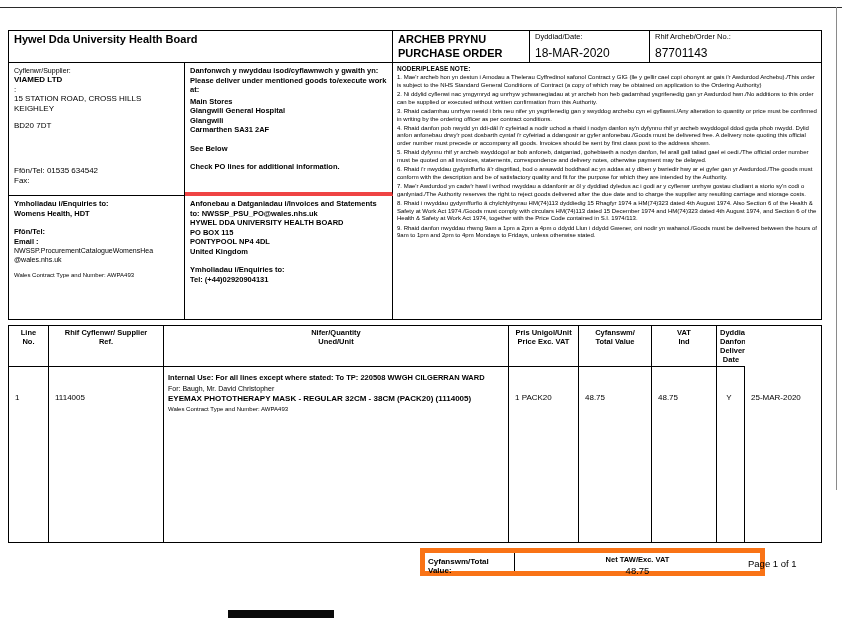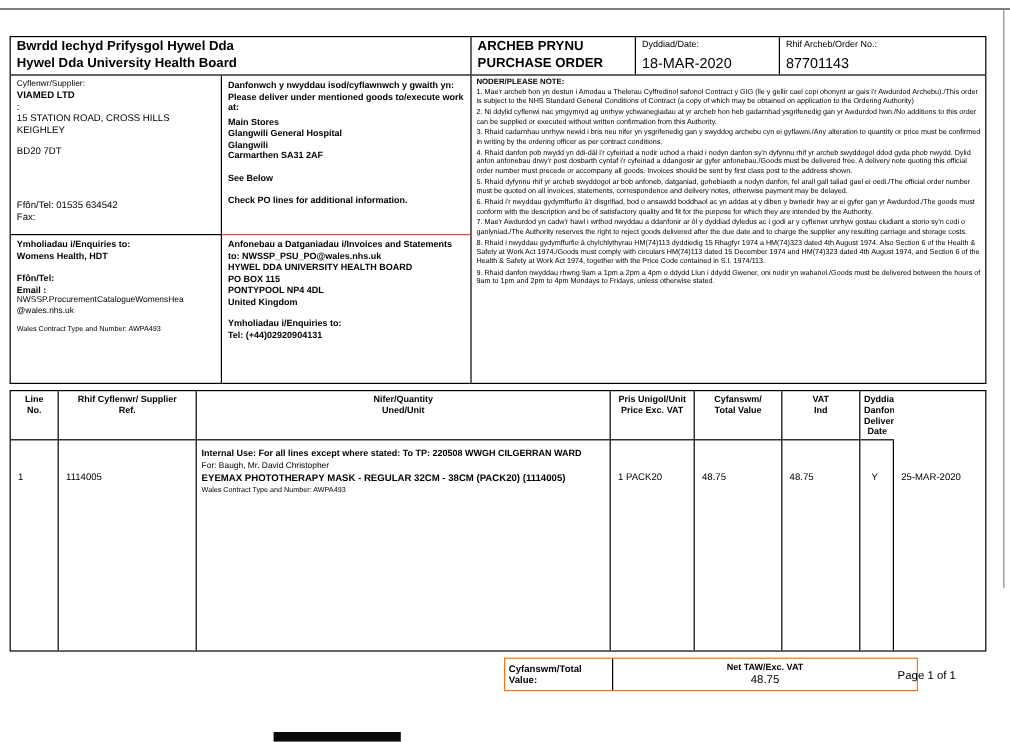--- a/index.html
+++ b/index.html
@@ -23,21 +23,21 @@
   .hdr > div:last-child { border-right:none; }
   .org-line { font-size:11px; font-weight:bold; line-height:13.5px; white-space:nowrap; }
   .title-line { font-size:11px; font-weight:bold; line-height:13.5px; }
   .tiny-label { font-size:7.5px; line-height:8.5px; }
   .hdr-value { font-size:12px; line-height:14px; margin-top:4px; }
 
   
   .mid { display:grid; grid-template-columns:176px 208px auto; grid-template-rows:133px 123px; border:1px solid #000; border-top:none; }
   .cell { border-right:1px solid #000; padding:3px 5px; overflow:hidden; }
   .supplier-cell { grid-column:1; grid-row:1; border-bottom:1px solid #000; display:flex; flex-direction:column; padding-bottom:10px; }
-  .deliver-cell  { grid-column:2; grid-row:1; border-bottom:1px solid #ef4444; }
+  .deliver-cell  { grid-column:2; grid-row:1; border-bottom:4px solid #ef4444; }
   .notes-cell    { grid-column:3; grid-row:1 / span 2; border-right:none; padding:2px 4px; }
   .enquiries-cell{ grid-column:1; grid-row:2; }
   .invoices-cell { grid-column:2; grid-row:2; }
 
   .t7  { font-size:7px;  line-height:9px; }
   .t75 { font-size:7.5px; line-height:9.5px; }
   .t8  { font-size:8px;  line-height:9.5px; }
   .t6  { font-size:6px;  line-height:7.6px; }
   .b   { font-weight:bold; }
   .mt8 { margin-top:8px; }
@@ -61,39 +61,38 @@
   .items-body > div:last-child { border-right:none; }
   .num-cell { padding-top:26px !important; font-size:8px; padding-left:6px !important; }
   .vat-cell { text-align:center; padding-left:0 !important; }
   .desc-cell { padding:6px 4px !important; }
   .d1 { font-size:7.5px; font-weight:bold; line-height:9.5px; margin-bottom:1px; }
   .d2 { font-size:7px;  line-height:9.5px; margin-bottom:1px; }
   .d3 { font-size:8px;  font-weight:bold; line-height:10px; margin-bottom:1px; }
   .d4 { font-size:6px;  line-height:8px; }
 
   
-  .summary { margin-top:5px; margin-left:412px; width:345px; height:28px; border:1px solid #f97316; display:flex; }
+  .summary { margin-top:5px; margin-left:412px; width:345px; height:28px; border:5px solid #f97316; display:flex; }
   .sum-label { width:90px; border-right:1px solid #000; font-size:8px; font-weight:bold; padding:4px 3px; }
   .sum-net { flex:1; text-align:center; padding-top:2px; }
   .net-label { font-size:7.5px; font-weight:bold; line-height:9px; }
   .net-value { font-size:9.5px; line-height:11px; margin-top:1px; }
 
   .page-footer { position:absolute; left:748px; top:558px; font-size:9.5px; }
 </style>
 </head>
 <body>
 
 <div class="page-edge-top"></div>
 <div class="page-edge-right"></div>
 
 <div class="doc">
 
   <div class="hdr">
     <div>
-      <div class="org-line">Bwrdd Iechyd Prifysgol Hywel Dda</div>
       <div class="org-line">Hywel Dda University Health Board</div>
     </div>
     <div>
       <div class="title-line">ARCHEB PRYNU</div>
       <div class="title-line">PURCHASE ORDER</div>
     </div>
     <div>
       <div class="tiny-label">Dyddiad/Date:</div>
       <div class="hdr-value">18-MAR-2020</div>
     </div>

